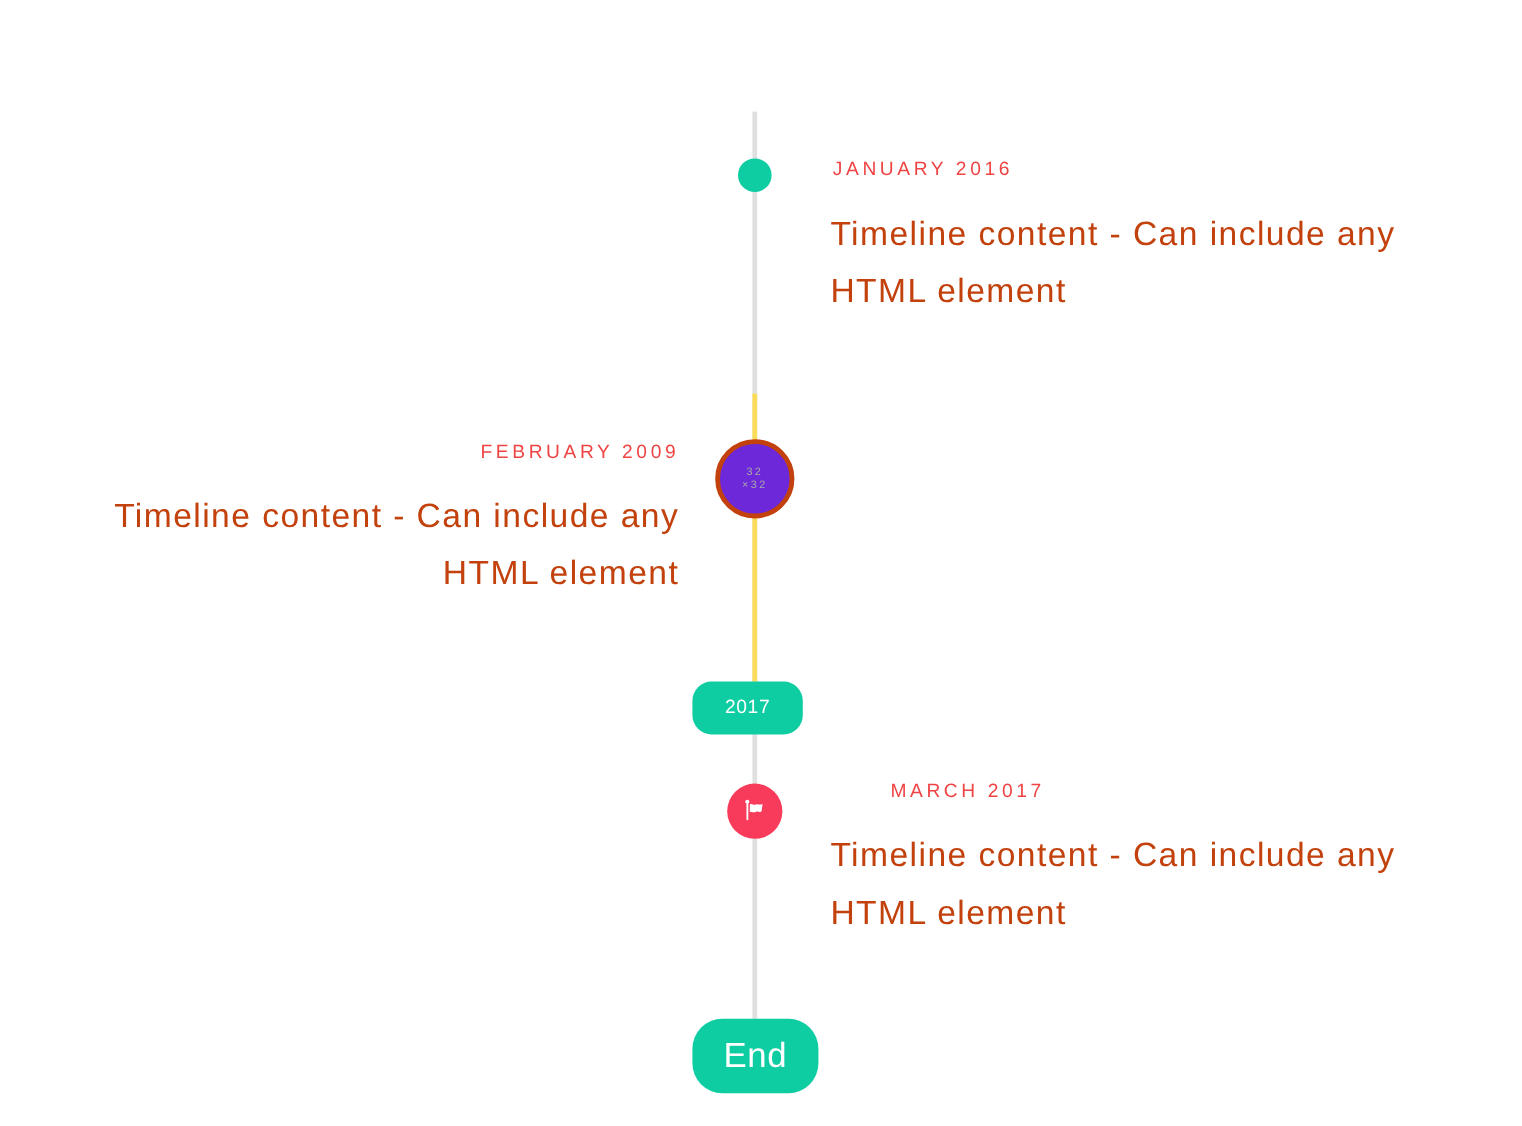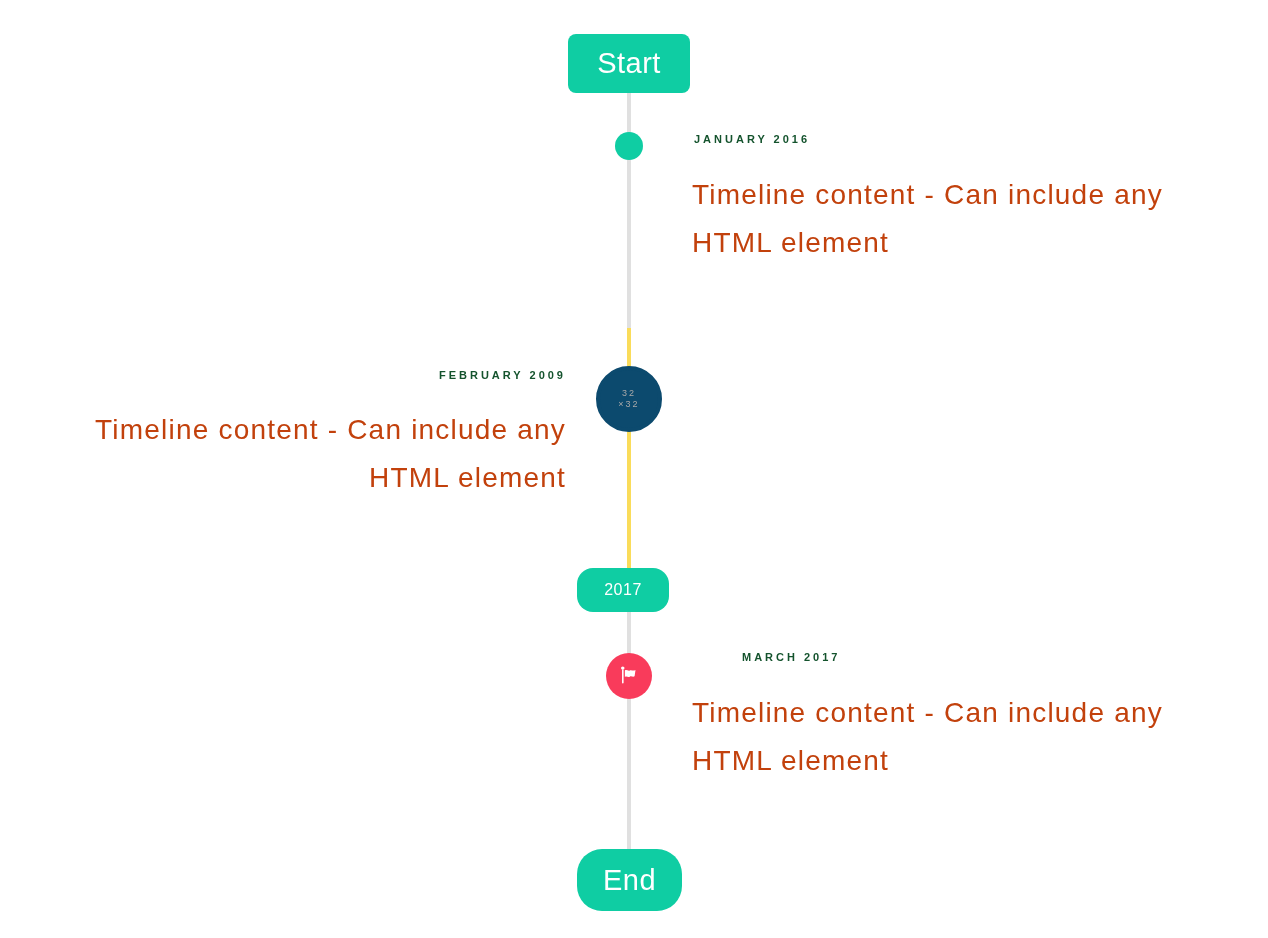--- a/index.html
+++ b/index.html
@@ -48,23 +48,23 @@
     left: 615px; top: 132px;
     width: 28px; height: 28px;
     border-radius: 50%;
     background: #0fcda3;
   }
   .marker-image {
     position: absolute;
     left: 596px; top: 366px;
     width: 66px; height: 66px;
     box-sizing: border-box;
-    border: 4px solid #0c4a6e;
+    border: 4px solid #c2410c;
     border-radius: 50%;
-    background: #0c4a6e;
+    background: #6d28d9;
     display: flex;
     align-items: center;
     justify-content: center;
     overflow: hidden;
   }
   .broken-img-text {
     width: 22px;
     font-size: 9px;
     line-height: 11px;
     letter-spacing: 2px;
@@ -78,24 +78,24 @@
     width: 46px; height: 46px;
     border-radius: 50%;
     background: #f93b5b;
     display: flex;
     align-items: center;
     justify-content: center;
   }
   
   .event-title {
     position: absolute;
-    font-size: 11px;
-    font-weight: 700;
+    font-size: 16px;
+    font-weight: 400;
     letter-spacing: 3px;
-    color: #14532d;
+    color: #ef4444;
     white-space: nowrap;
   }
   .event-content {
     position: absolute;
     font-size: 28px;
     letter-spacing: 1.2px;
     line-height: 48px;
     color: #c2410c;
   }
   .event-content div { white-space: nowrap; }
@@ -107,23 +107,20 @@
   .content-3 { left: 692px; top: 689px; text-align: left; }
 </style>
 </head>
 <body>
 
 <div class="stage">
 
   <div class="line"></div>
   <div class="line-active"></div>
 
-  <div class="badge badge-start">
-    <span>Start</span>
-  </div>
 
   <div class="marker-dot"></div>
   <div class="event-title title-1">JANUARY 2016</div>
   <div class="event-content content-1">
     <div>Timeline content - Can include any</div>
     <div>HTML element</div>
   </div>
 
   <div class="marker-image">
     <span class="broken-img-text">32 ×32</span>

